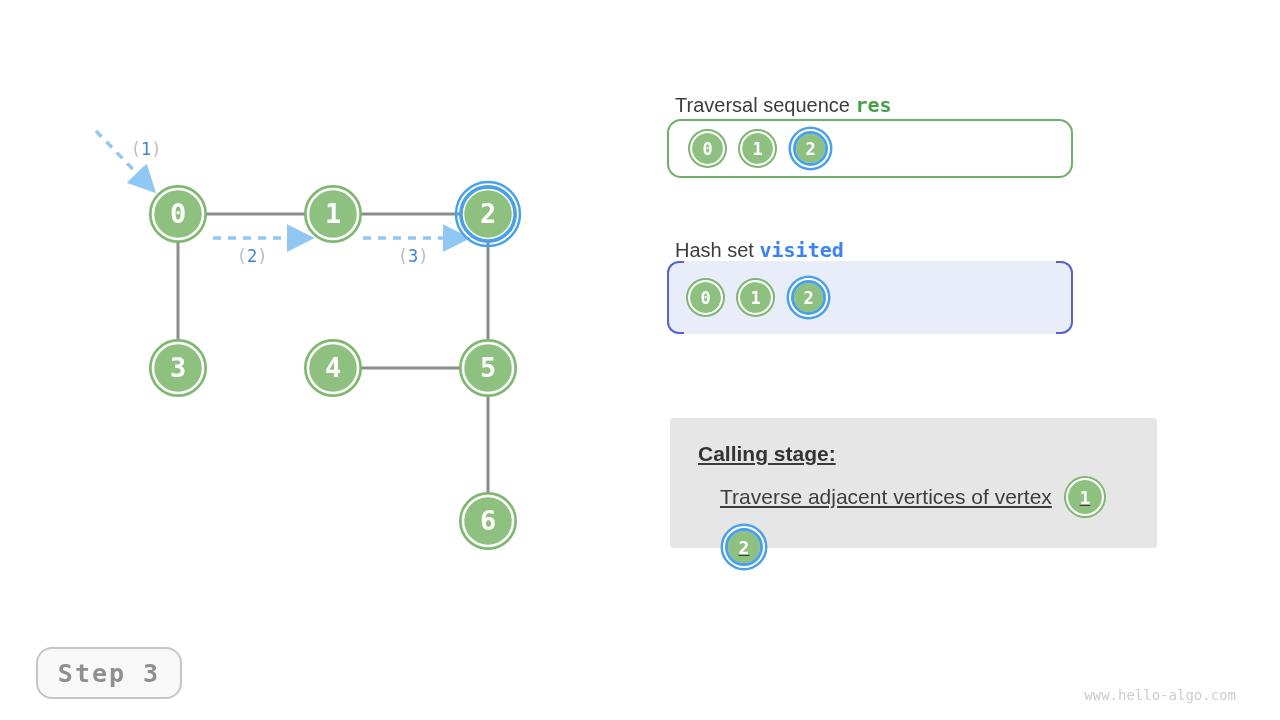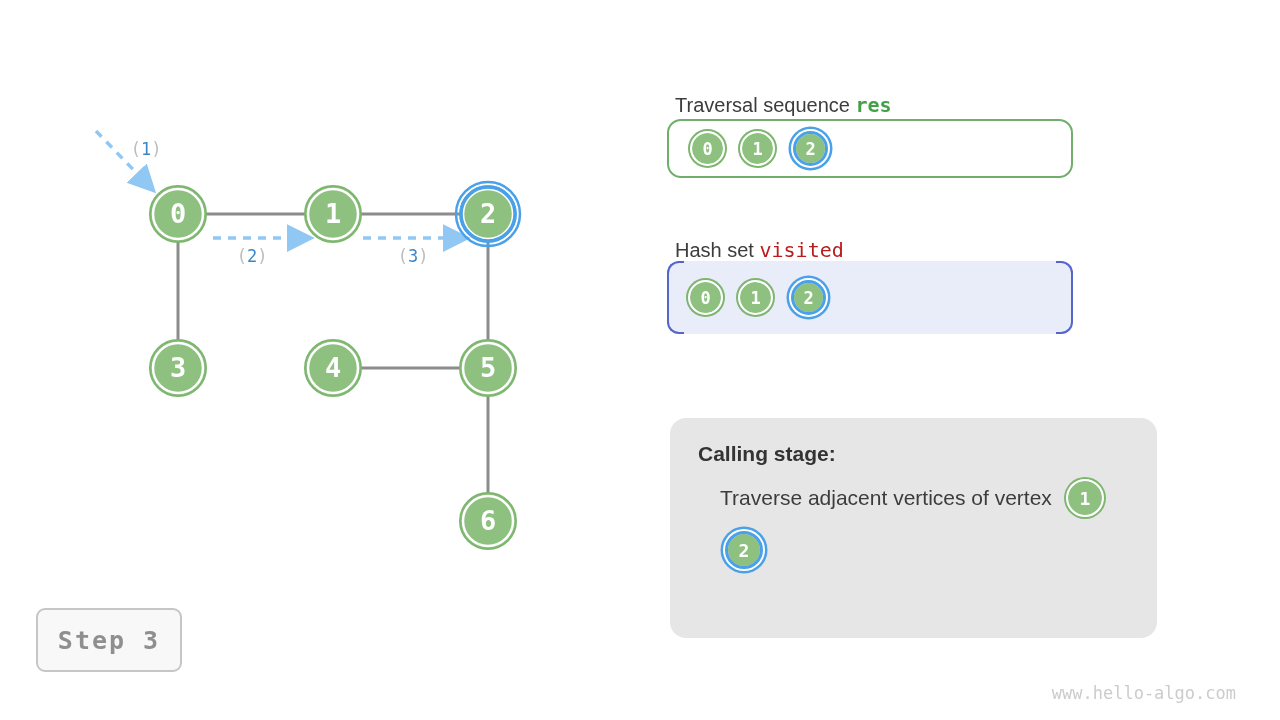--- a/index.html
+++ b/index.html
@@ -30,21 +30,21 @@
   }
 
   
   .panel-title {
     position: absolute; font-size: 20px; color: #3c3c3c; margin-top: 28px;
   }
   .panel-title .code-res {
     font-family: "DejaVu Sans Mono", monospace; font-weight: bold; color: #43a047;
   }
   .panel-title .code-visited {
-    font-family: "DejaVu Sans Mono", monospace; font-weight: normal; color: #b91c1c;
+    font-family: "DejaVu Sans Mono", monospace; font-weight: bold; color: #3b82f6;
   }
   #res-title { left: 675px; top: 65px; }
   #visited-title { left: 675px; top: 210px; }
 
   .res-box {
     position: absolute; left: 667px; top: 119px; width: 406px; height: 59px;
     border: 2px solid #6fae6b; border-radius: 14px; background: #ffffff;
     display: flex; align-items: center; padding-left: 19px; gap: 13px;
   }
   .visited-box {
@@ -76,47 +76,47 @@
     flex: 0 0 auto; margin-left: 2px;
   }
   .chip.hl {
     border: 3px solid #4aa1e8;
     box-shadow: 0 0 0 2px #ffffff, 0 0 0 4.5px #4aa1e8;
     margin-left: 5px;
   }
 
   
   .calling-box {
-    position: absolute; left: 670px; top: 418px; width: 487px; height: 220px;
-    background: #e6e6e6; border-radius: 16px;
+    position: absolute; left: 670px; top: 418px; width: 487px; height: 130px;
+    background: #e6e6e6; border-radius: 4px;
     padding: 24px 26px 0 28px;
-    display: flex; flex-direction: column; gap: 12px;
+    display: flex; flex-direction: column; gap: 12px; text-decoration: underline;
   }
   .calling-title { font-size: 21px; font-weight: bold; color: #333; }
   .calling-line {
     display: flex; align-items: center; gap: 12px;
     font-size: 21px; color: #3c3c3c; height: 40px; margin-left: 22px;
   }
   .calling-line .chip { width: 38px; height: 38px; font-size: 18px; }
 
   
   .step-box {
-    position: absolute; left: 36px; top: 608px; width: 146px; height: 64px;
-    background: #f8f8f8; border: 2px solid #c6c6c6; border-radius: 9px;
+    position: absolute; left: 36px; top: 647px; width: 146px; height: 52px;
+    background: #f8f8f8; border: 2px solid #c6c6c6; border-radius: 16px;
     display: flex; align-items: center; justify-content: center;
   }
   .step-box span {
     font-family: "DejaVu Sans Mono", monospace; font-weight: bold;
     font-size: 25px; letter-spacing: 2px; color: #8f8f8f;
   }
 
   .watermark {
     position: absolute; right: 44px; bottom: 17px;
     font-family: "DejaVu Sans Mono", monospace;
-    font-size: 17px; color: #cccccc; margin-left: 33px;
+    font-size: 14px; color: #cccccc; margin-left: 33px;
   }
 </style>
 </head>
 <body>
 
 <svg id="graph-svg" width="640" height="620" viewBox="0 0 640 620">
   <defs>
     <marker id="arrowhead" markerWidth="9" markerHeight="9" refX="5.5" refY="4" orient="auto">
       <path d="M0,0 L8,4 L0,8 Z" fill="#90c7f3"></path>
     </marker>

